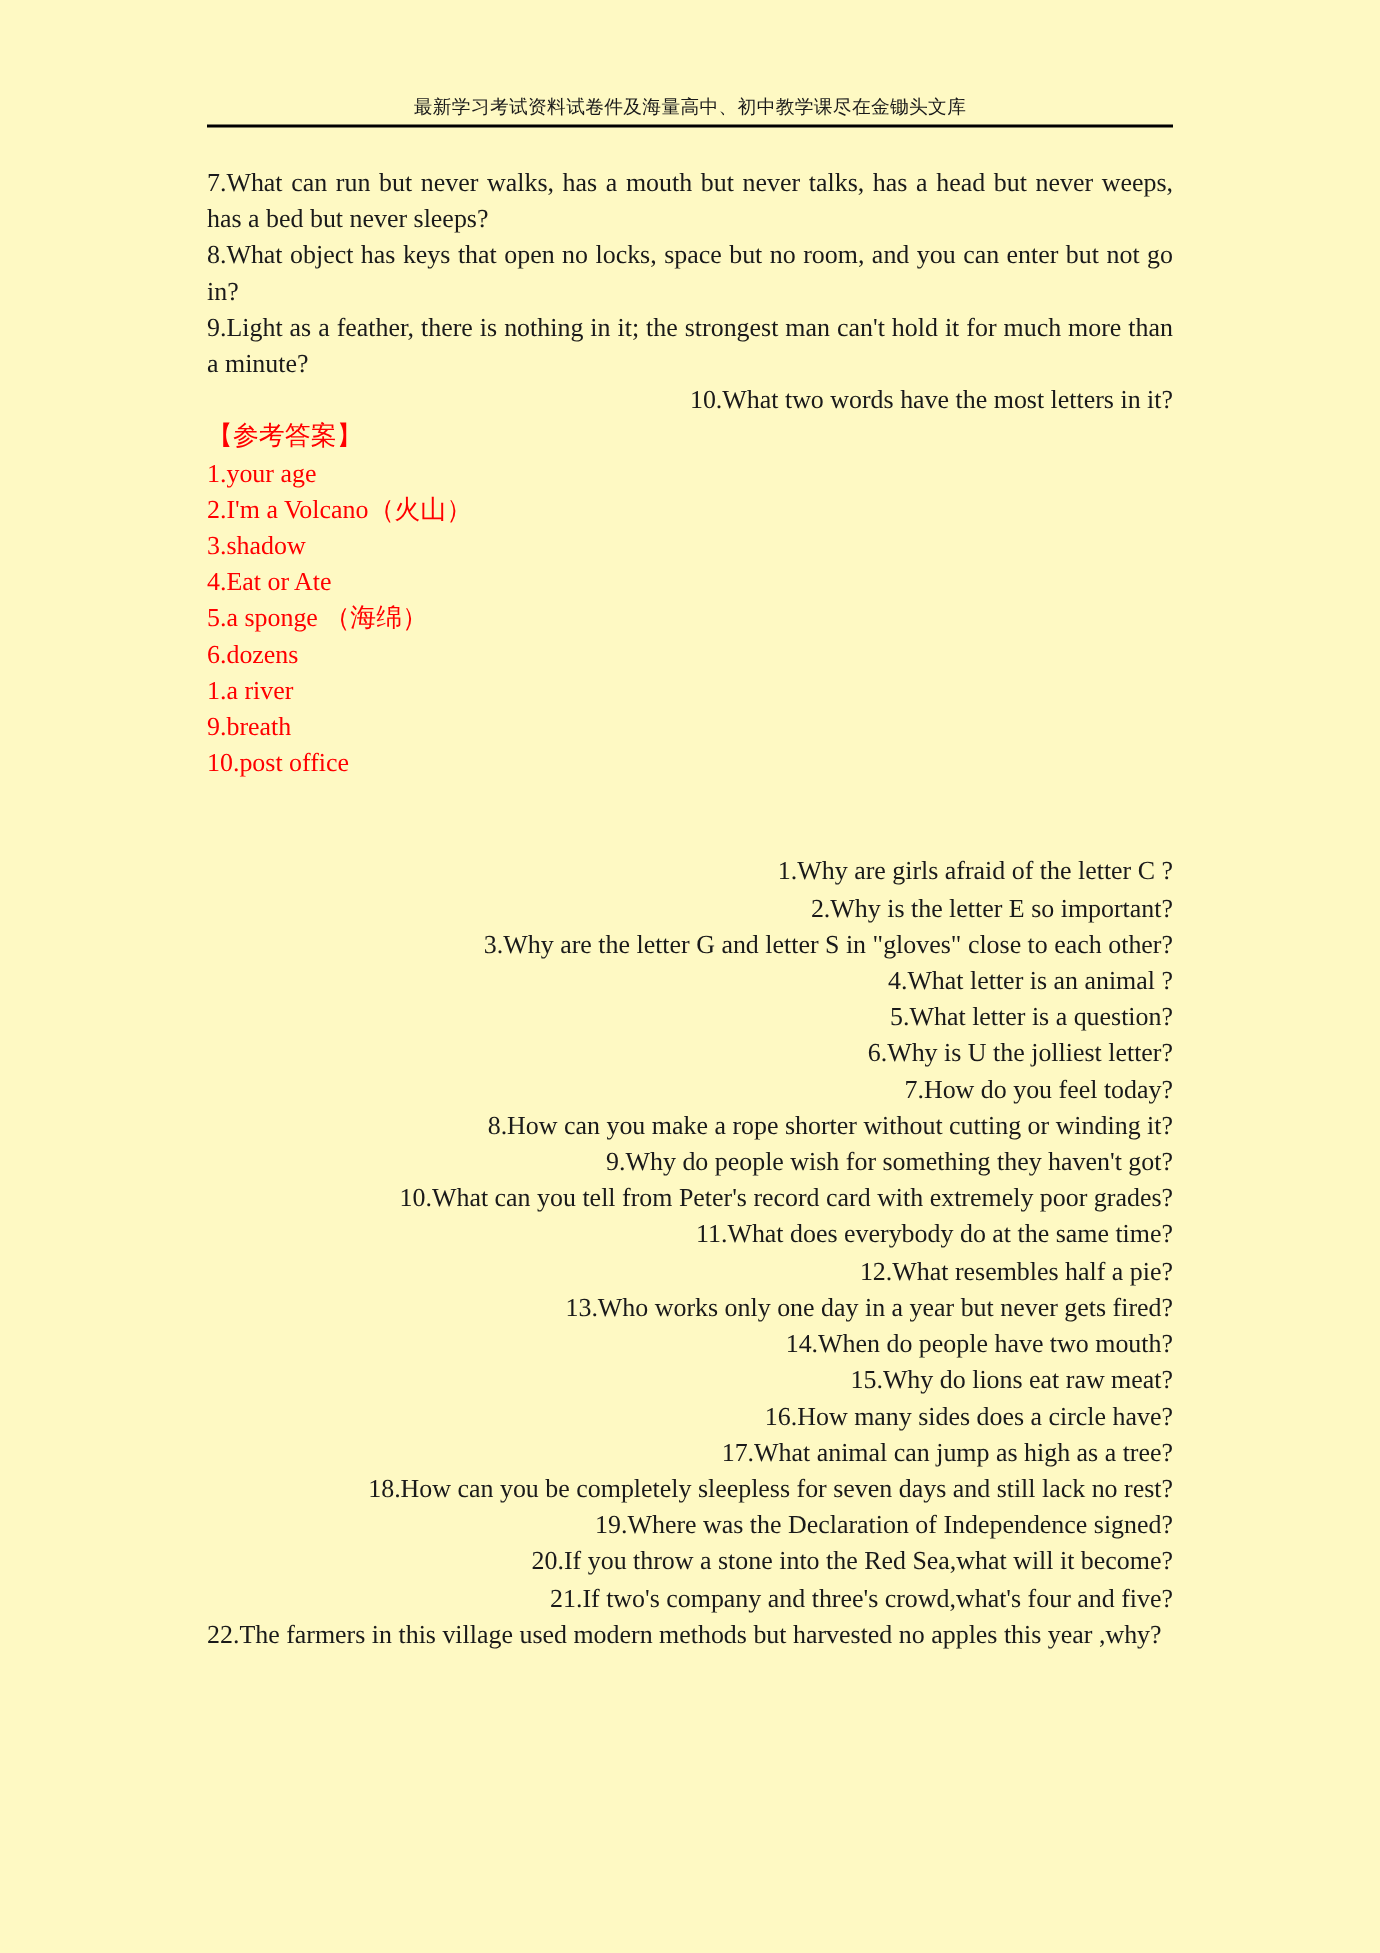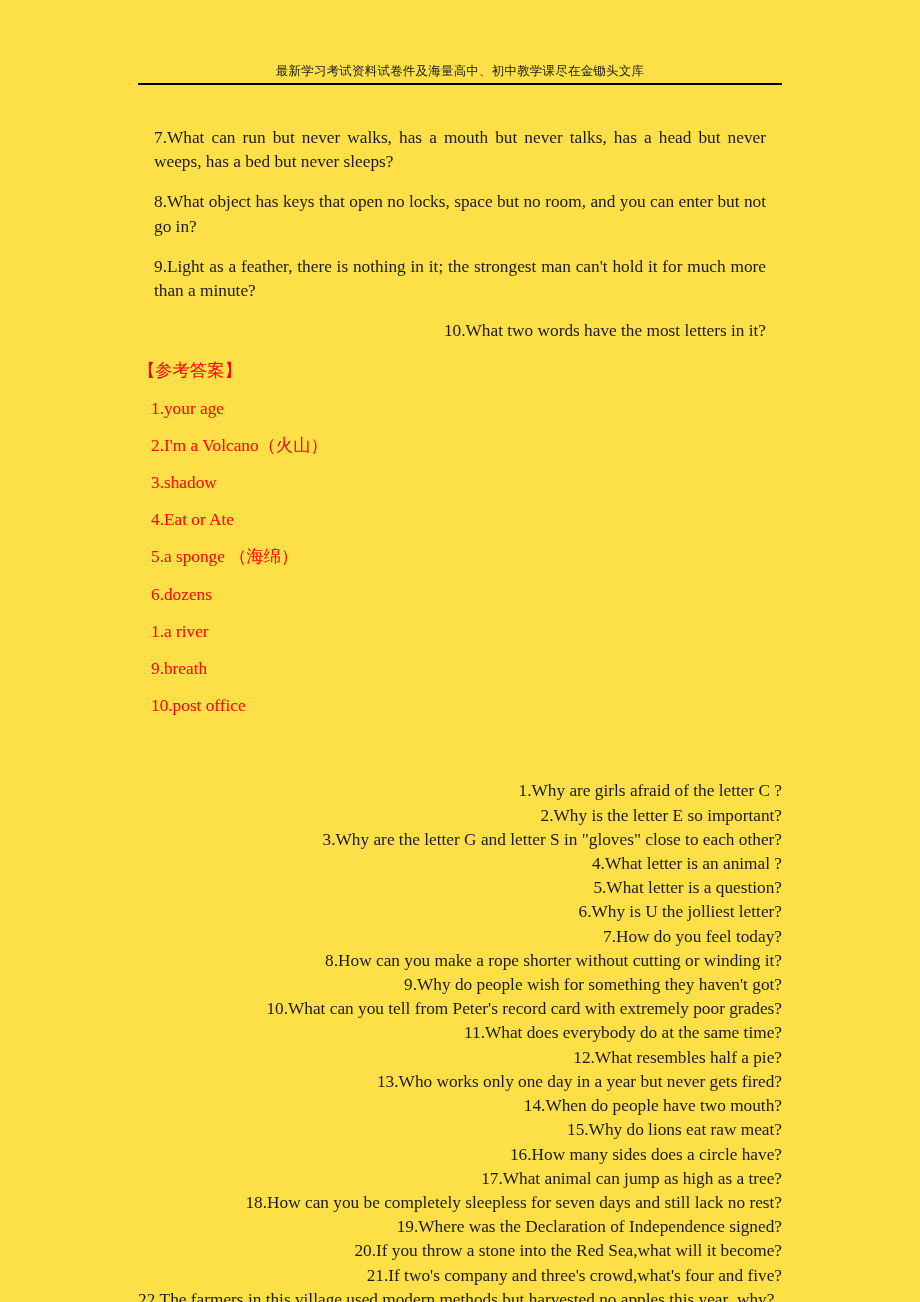--- a/index.html
+++ b/index.html
@@ -4,21 +4,21 @@
 <style>
   html, body {
     margin: 0;
     padding: 0;
     background: #ffffff;
   }
   .page {
     position: relative;
     width: 920px;
     height: 1302px;
-    background: #fde047;
+    background: #fef9c3;
     margin: 0 auto;
     overflow: hidden;
     font-family: "Liberation Serif", "DejaVu Serif", serif;
   }
   .header-zone {
     position: absolute;
     left: 138px;
     top: 62px;
     width: 644px;
   }
@@ -43,39 +43,39 @@
     left: 138px;
     top: 110px;
     width: 644px;
   }
   .para {
     text-align: justify;
     text-justify: inter-word;
     font-size: 17.3px;
     line-height: 24.2px;
     color: #1a1a1a;
-    margin: 16px;
+    margin: 0;
     -webkit-hyphens: none;
     hyphens: none;
   }
   .para.last-of-block {
     text-align: right;
   }
   .answers-head {
     font-size: 17.3px;
     line-height: 24.2px;
     margin: 0;
     color: #ff0000;
     font-weight: normal;
     text-align: left;
   }
   .answer-line {
     font-size: 17.3px;
     line-height: 24.2px;
-    margin: 13px;
+    margin: 0;
     color: #ff0000;
     text-align: left;
     white-space: pre-wrap;
   }
   .section-gap {
     height: 48px;
   }
   .q-line {
     font-size: 17.3px;
     line-height: 24.2px;

